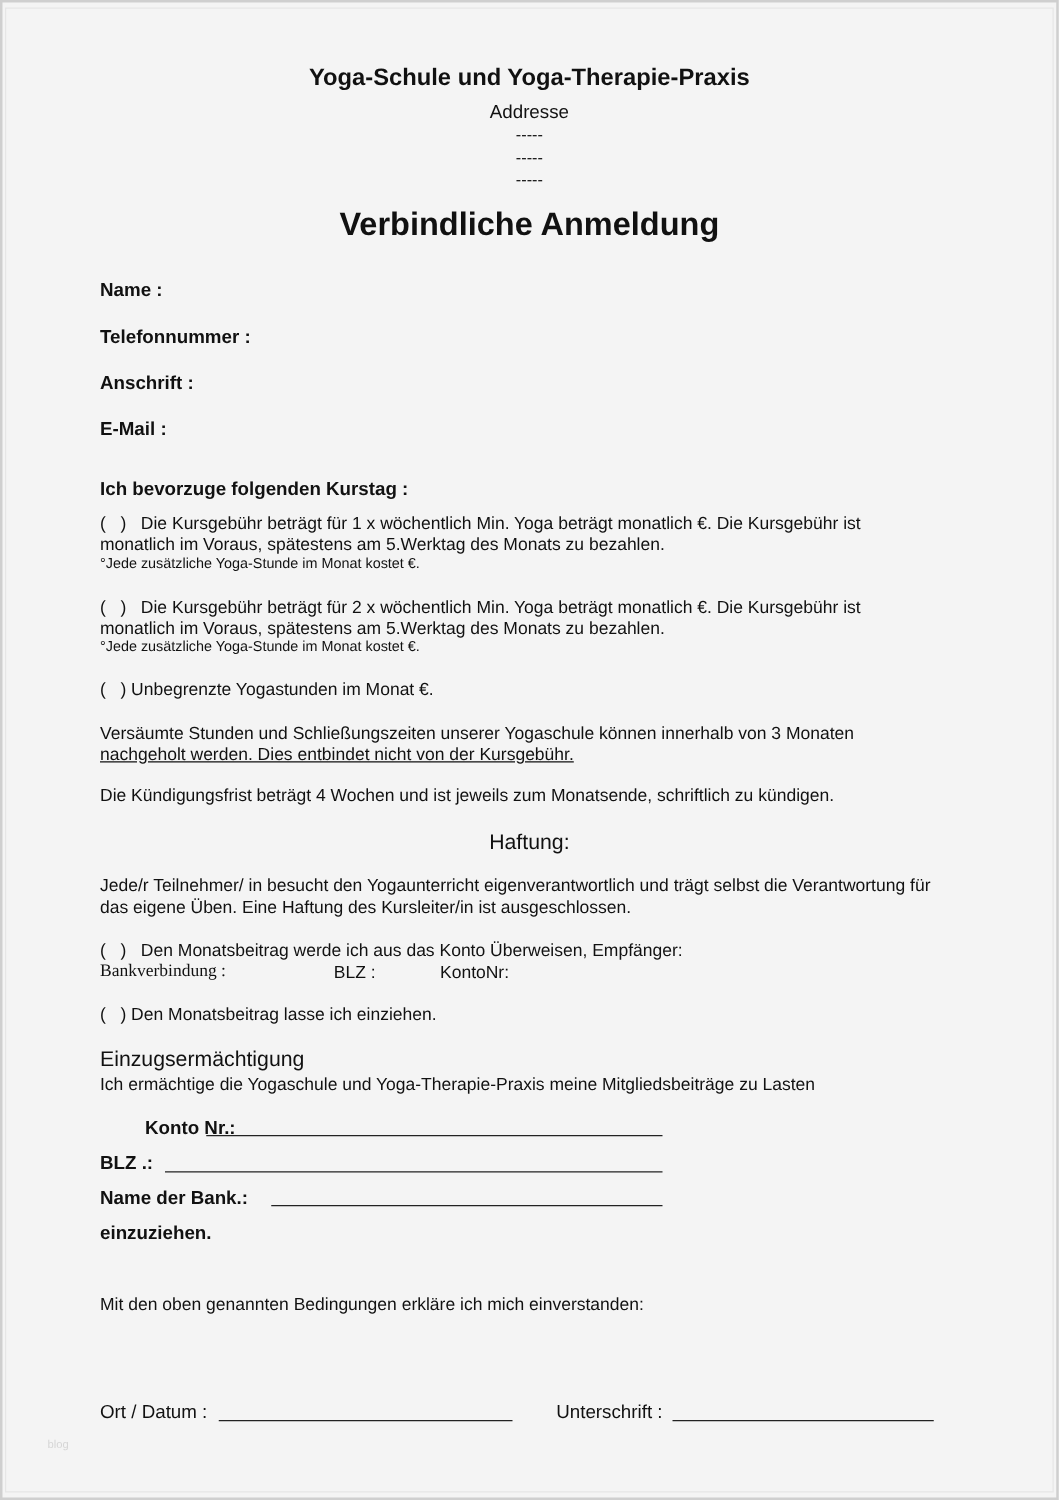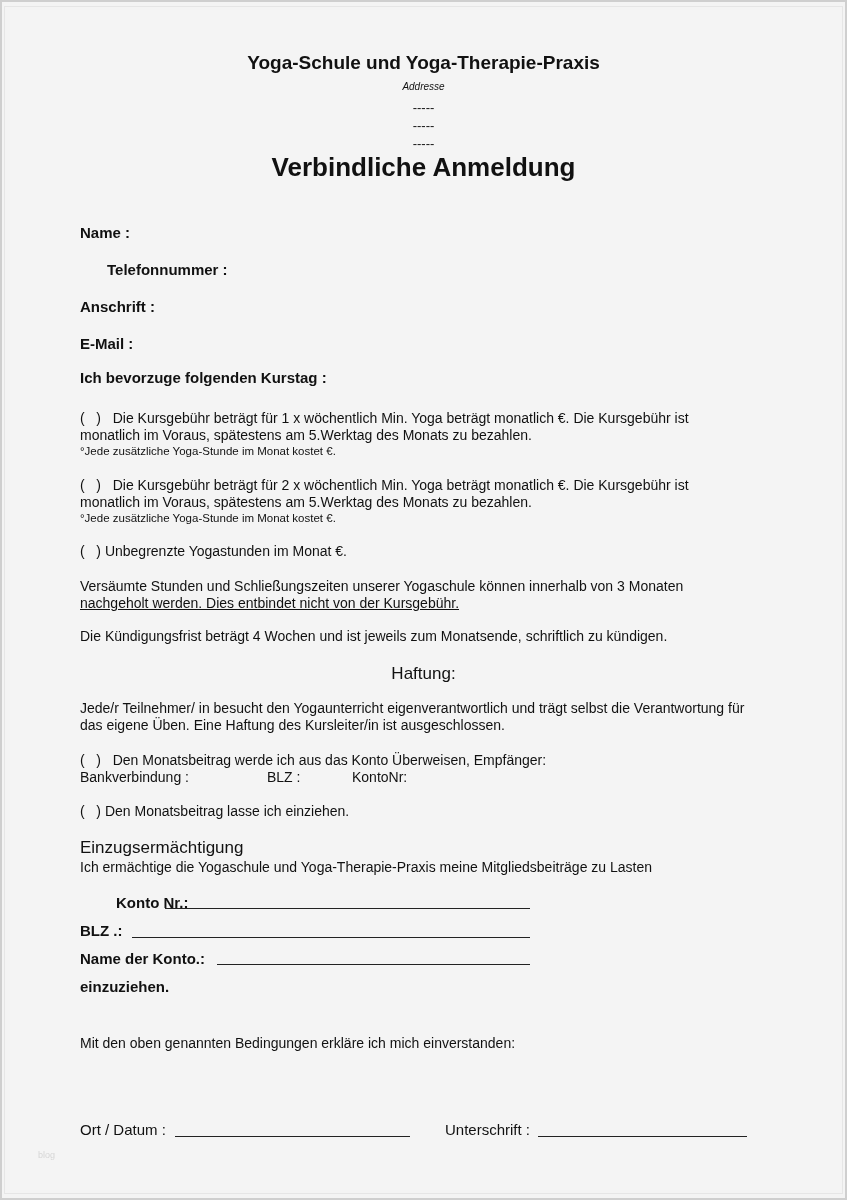--- a/index.html
+++ b/index.html
@@ -25,26 +25,26 @@
     .frame-inner {
       position: absolute;
       left: 4px; top: 6px; right: 4px; bottom: 6px;
       border: 1px solid #e6e6e6;
       box-sizing: border-box;
       pointer-events: none;
     }
     .abs { position: absolute; white-space: nowrap; }
     .center { left: 0; width: 847px; text-align: center; }
     .school-title { top: 52px; font-size: 19px; font-weight: bold; }
-    .addr { font-size: 10px; font-style: italic; }
+    .addr { font-size: 15px; }
     .addr-label { top: 81px; }
     .dash1 { top: 101px; font-size: 13px; line-height: 14px; }
     .dash2 { top: 119px; font-size: 13px; line-height: 14px; }
     .dash3 { top: 137px; font-size: 13px; line-height: 14px; }
-    .doc-title { top: 152px; font-size: 26px; font-weight: bold; }
+    .doc-title { top: 164px; font-size: 26px; font-weight: bold; }
 
     .field-label { left: 80px; font-size: 15px; font-weight: bold; }
     .body-text { left: 80px; font-size: 14px; line-height: 17px; }
     .small-note { left: 80px; font-size: 11.5px; }
     .section-h { font-size: 17px; font-weight: normal; }
 
     .line-field { position: absolute; border-bottom: 1px solid #222; height: 0; }
     .sig-label { font-size: 15px; }
     .watermark { left: 38px; top: 1150px; font-size: 9px; color: #d6d6d6; }
   </style>
@@ -55,25 +55,25 @@
 <div class="frame-inner"></div>
 
 <div class="abs center school-title">Yoga-Schule und Yoga-Therapie-Praxis</div>
 <div class="abs center addr addr-label">Addresse</div>
 <div class="abs center dash1">-----</div>
 <div class="abs center dash2">-----</div>
 <div class="abs center dash3">-----</div>
 <div class="abs center doc-title">Verbindliche Anmeldung</div>
 
 <div class="abs field-label" style="top:224px;">Name :</div>
-<div class="abs field-label" style="top:261px;margin-left:27px;">Telefonnummer :</div>
+<div class="abs field-label" style="top:261px;">Telefonnummer :</div>
 <div class="abs field-label" style="top:298px;">Anschrift :</div>
 <div class="abs field-label" style="top:335px;">E-Mail :</div>
 
-<div class="abs field-label" style="top:369px;">Ich bevorzuge folgenden Kurstag :</div>
+<div class="abs field-label" style="top:383px;">Ich bevorzuge folgenden Kurstag :</div>
 
 <div class="abs body-text" style="top:410px;">
   <span style="white-space:pre;">(   )</span>&nbsp;&nbsp;
   <span>Die Kursgebühr beträgt für 1 x wöchentlich Min. Yoga beträgt monatlich  €. Die Kursgebühr ist</span>
 </div>
 <div class="abs body-text" style="top:427px;">monatlich im Voraus, spätestens am 5.Werktag des Monats zu bezahlen.</div>
 <div class="abs small-note" style="top:445px;">°Jede zusätzliche Yoga-Stunde im Monat kostet €.</div>
 
 <div class="abs body-text" style="top:477px;">
   <span style="white-space:pre;">(   )</span>&nbsp;&nbsp;
@@ -92,39 +92,39 @@
 <div class="abs body-text" style="top:628px;">Die Kündigungsfrist beträgt 4 Wochen und ist jeweils zum Monatsende, schriftlich zu kündigen.</div>
 
 <div class="abs center section-h" style="top:664px;">Haftung:</div>
 <div class="abs body-text" style="top:700px;">Jede/r Teilnehmer/ in besucht den Yogaunterricht eigenverantwortlich und trägt selbst die Verantwortung für</div>
 <div class="abs body-text" style="top:717px;">das eigene Üben. Eine Haftung des Kursleiter/in ist ausgeschlossen.</div>
 
 <div class="abs body-text" style="top:752px;">
   <span style="white-space:pre;">(   )</span>&nbsp;&nbsp;
   <span>Den Monatsbeitrag werde ich aus das Konto Überweisen, Empfänger:</span>
 </div>
-<div class="abs body-text" style="top:769px;">Bankverbindung :</div>
+<div class="abs body-text" style="top:769px;font-family:Liberation Serif, serif;">Bankverbindung :</div>
 <div class="abs body-text" style="top:769px; left:267px;">BLZ :</div>
 <div class="abs body-text" style="top:769px; left:352px;">KontoNr:</div>
 
 <div class="abs body-text" style="top:803px;">
   <span style="white-space:pre;">(   )</span>
   <span>Den Monatsbeitrag lasse ich einziehen.</span>
 </div>
 
 <div class="abs section-h" style="top:838px; left:80px;">Einzugsermächtigung</div>
 <div class="abs body-text" style="top:859px;">Ich ermächtige die Yogaschule und Yoga-Therapie-Praxis meine Mitgliedsbeiträge zu Lasten</div>
 
 <div class="abs field-label" style="top:894px;margin-left:36px;">Konto Nr.:</div>
 <div class="line-field" style="left:165px; top:908px; width:365px;"></div>
 
 <div class="abs field-label" style="top:922px;">BLZ .:</div>
 <div class="line-field" style="left:132px; top:937px; width:398px;"></div>
 
-<div class="abs field-label" style="top:950px;">Name der Konto.:</div>
+<div class="abs field-label" style="top:950px;">Name der Bank.:</div>
 <div class="line-field" style="left:217px; top:964px; width:313px;"></div>
 
 <div class="abs field-label" style="top:978px;">einzuziehen.</div>
 
 <div class="abs body-text" style="top:1035px;">Mit den oben genannten Bedingungen erkläre ich mich einverstanden:</div>
 
 <div class="abs sig-label" style="top:1121px; left:80px;">Ort / Datum :</div>
 <div class="line-field" style="left:175px; top:1136px; width:235px;"></div>
 
 <div class="abs sig-label" style="top:1121px; left:445px;">Unterschrift :</div>

